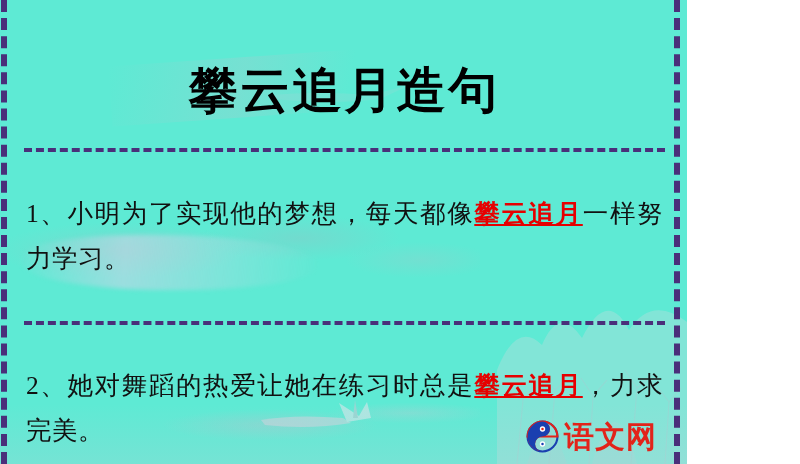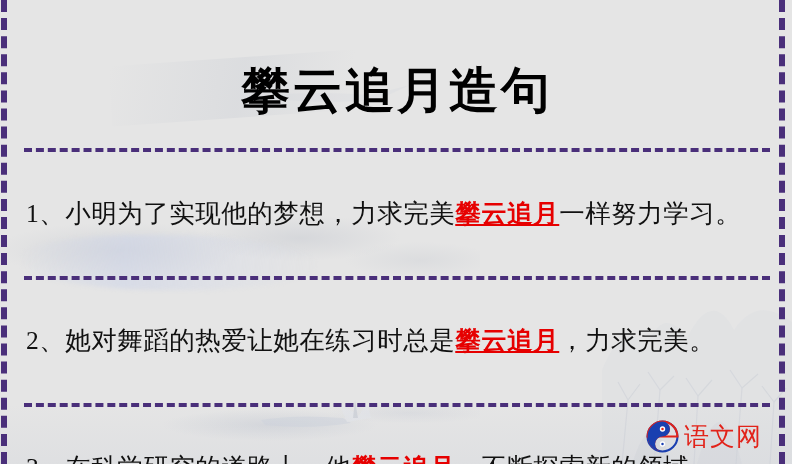--- a/index.html
+++ b/index.html
@@ -10,24 +10,24 @@
   body {
     width: 800px;
     height: 464px;
     background: #ffffff;
     font-family: "Liberation Serif", "DejaVu Serif", serif;
     overflow: hidden;
   }
 
   #page {
     position: relative;
-    width: 792px;
+    width: 687px;
     height: 464px;
     box-sizing: border-box;
-    background: #e5e5e5;
+    background: #5eead4;
     overflow: hidden;
   }
 
   
   .wm {
     position: absolute;
     pointer-events: none;
     z-index: 0;
   }
   .wm-left-hills {
@@ -150,22 +150,22 @@
     align-items: center;
     gap: 5px;
     z-index: 5;
   }
   .logo-mark {
     width: 33px;
     height: 33px;
     flex: 0 0 auto;
   }
   .logo-text {
-    font-size: 25px;
-    font-weight: 400;
+    font-size: 30px;
+    font-weight: 700;
     color: #e2231a;
     letter-spacing: 1px;
     line-height: 1;
     font-family: "Liberation Sans", "DejaVu Sans", sans-serif;
   }
 </style>
 </head>
 <body>
 
 <div id="page">
@@ -212,21 +212,21 @@
 
   <div class="edge edge-left"></div>
   <div class="edge edge-right"></div>
 
   <div class="content">
 
     <h1 class="title">攀云追月造句</h1>
 
     <div class="rule rule-title"></div>
 
-    <p class="sentence s1"><span>1、</span><span>小明为了实现他的梦想，力求完美</span><span class="idiom">攀云追月</span><span>一样努力学习。</span></p>
+    <p class="sentence s1"><span>1、</span><span>小明为了实现他的梦想，每天都像</span><span class="idiom">攀云追月</span><span>一样努力学习。</span></p>
 
     <div class="rule rule-s1"></div>
 
     <p class="sentence s2"><span>2、</span><span>她对舞蹈的热爱让她在练习时总是</span><span class="idiom">攀云追月</span><span>，力求完美。</span></p>
 
     <div class="rule rule-s2"></div>
 
     <p class="sentence s3"><span>3、</span><span>在科学研究的道路上，他</span><span class="idiom">攀云追月</span><span>，不断探索新的领域。</span></p>
 
   </div>

